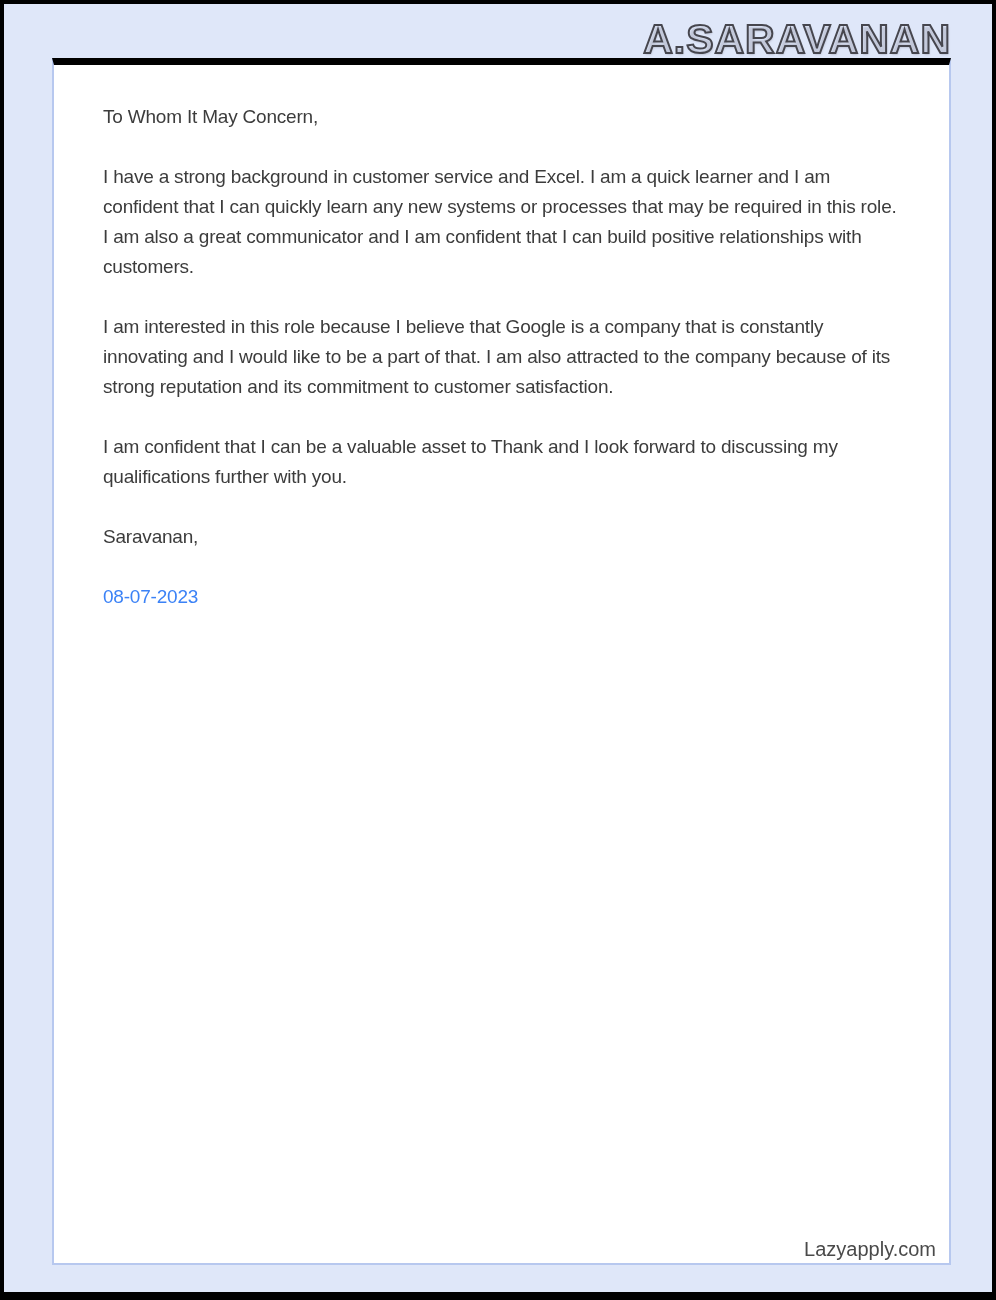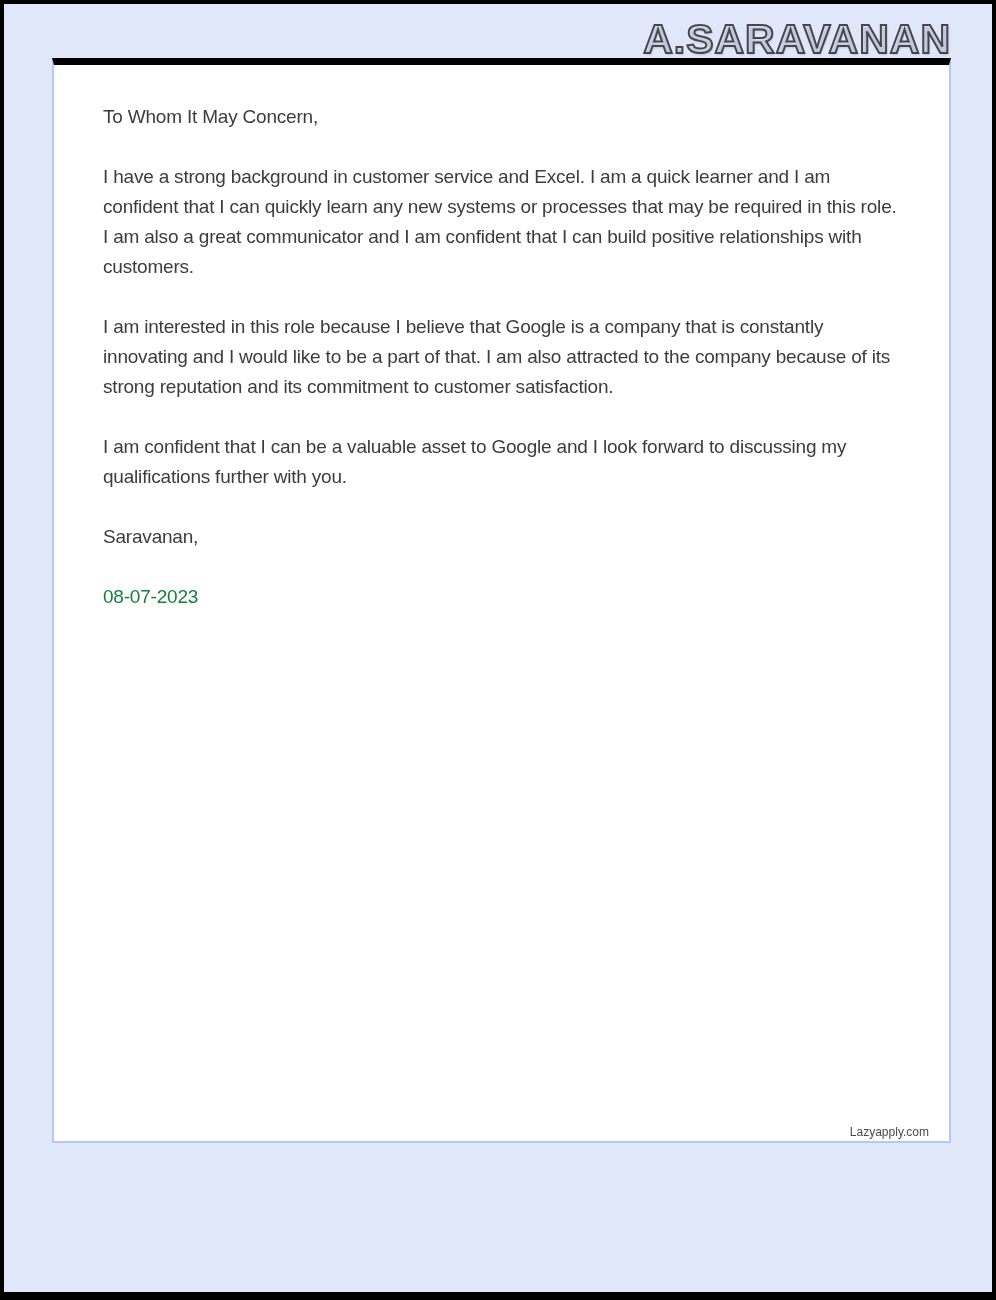--- a/index.html
+++ b/index.html
@@ -30,44 +30,44 @@
     letter-spacing: 1px;
     line-height: 46px;
     color: transparent;
     -webkit-text-stroke: 2px #46464e;
     text-shadow: 1px 2px 2px rgba(120,120,135,0.28);
     white-space: nowrap;
   }
   .page {
     position: absolute;
     left: 48px; top: 54px;
-    width: 899px; height: 1085px;
+    width: 899px; height: 1207px;
     background: #ffffff;
     border-top: 7px solid #000000;
     border-left: 2px solid #b7c8ef;
     border-right: 2px solid #b7c8ef;
     border-bottom: 2px solid #b7c8ef;
     padding: 37px 49px 0 49px;
   }
   .page p {
     font-size: 19px;
     line-height: 30px;
     letter-spacing: -0.2px;
     color: #3c3c3c;
     margin: 0 0 30px 0;
   }
   .page p.signature { margin-bottom: 10px; }
   .page p.date {
-    color: #15803d;
+    color: #3b82f6;
     margin-bottom: 0;
   }
   .watermark {
     position: absolute;
-    right: 20px; bottom: 2px;
-    font-size: 12px;
+    right: 13px; bottom: 2px;
+    font-size: 20px;
     color: #4a4a4a;
     text-decoration: none;
     cursor: pointer;
   }
 </style>
 </head>
 <body>
 
 <div class="canvas">
 
@@ -77,21 +77,21 @@
 
   <div class="page">
 
     <p>To Whom It May Concern,</p>
 
 
     <p>I have a strong background in customer service and Excel. I am a quick learner and I am confident that I can quickly learn any new systems or processes that may be required in this role. I am also a great communicator and I am confident that I can build positive relationships with customers.</p>
 
     <p>I am interested in this role because I believe that Google is a company that is constantly innovating and I would like to be a part of that. I am also attracted to the company because of its strong reputation and its commitment to customer satisfaction.</p>
 
-    <p>I am confident that I can be a valuable asset to Google and I look forward to discussing my qualifications further with you.</p>
+    <p>I am confident that I can be a valuable asset to Thank and I look forward to discussing my qualifications further with you.</p>
 
 
     <p>Saravanan,</p>
 
 
     <p class="date">08-07-2023</p>
 
     <a class="watermark">Lazyapply.com</a>
 
   </div>

